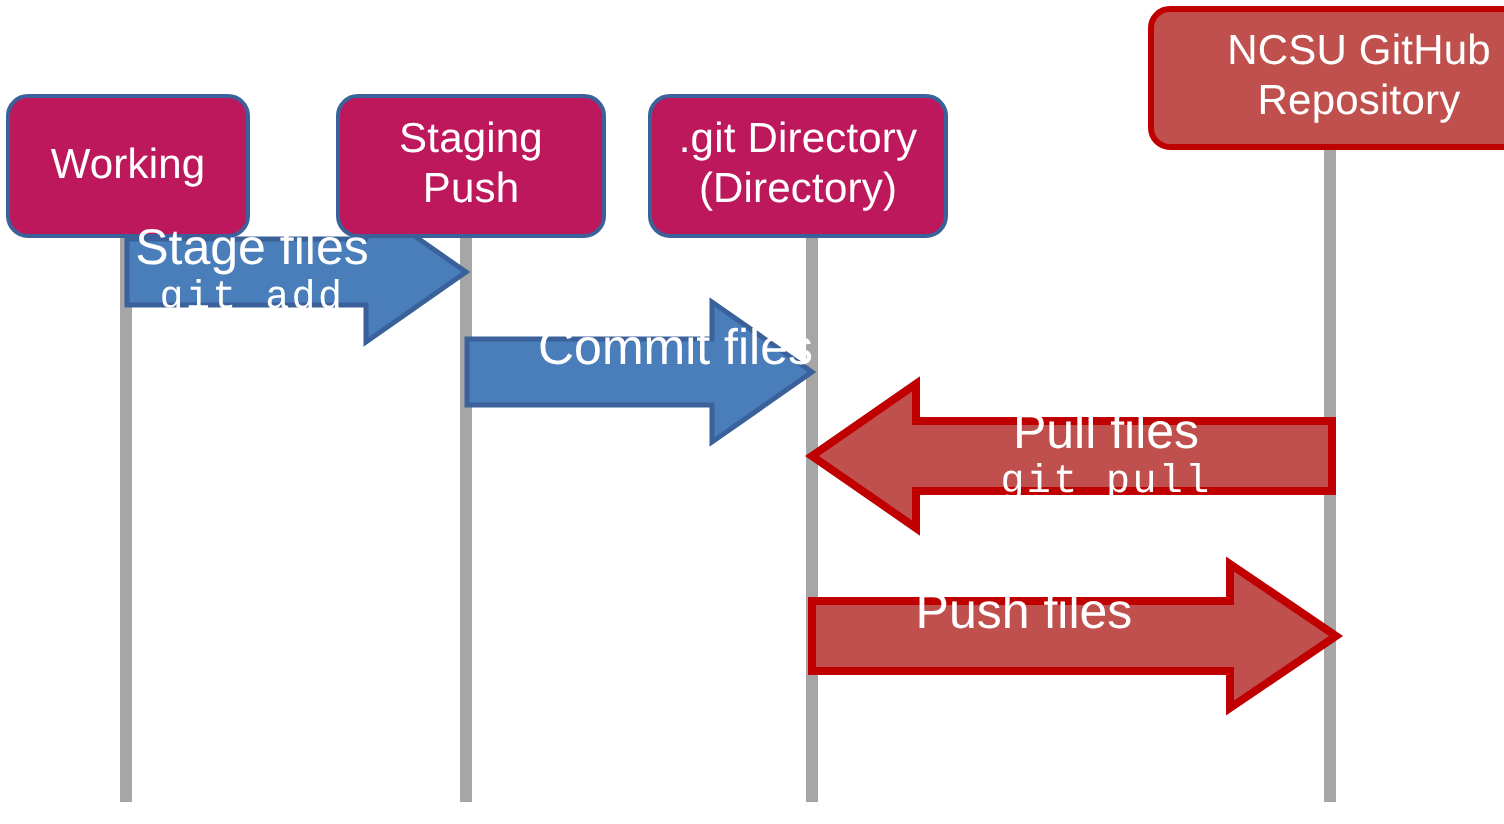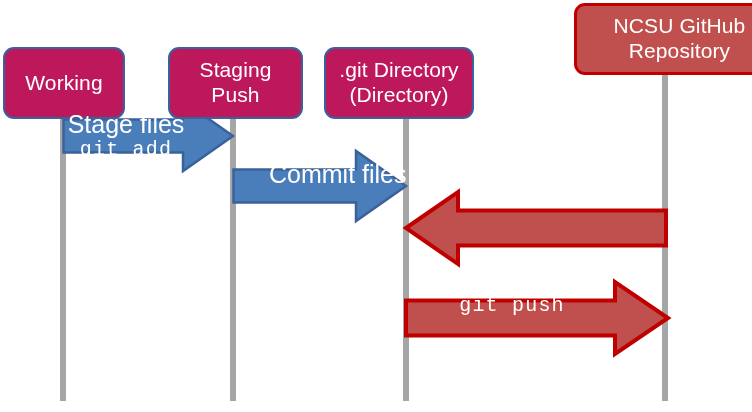--- a/index.html
+++ b/index.html
@@ -131,24 +131,26 @@
   <div class="arrow-text" style="left:232px;top:161px;width:133px;margin-left:37px;">
     <span class="line1">Commit files</span>
   </div>
 
   <div class="arrow" style="left:403px;top:189px;">
     <svg width="266" height="78" viewBox="0 0 266 78">
       <polygon points="3,39 55,3 55,21.5 263,21.5 263,56.5 55,56.5 55,75" fill="#C0504D" stroke="#C00000" stroke-width="4" stroke-linejoin="miter"></polygon>
     </svg>
   </div>
   <div class="arrow-text" style="left:440px;top:203px;width:226px;">
+    <span class="line1">Pull files</span>
+    <span class="line2">git pull</span>
   </div>
 
   <div class="arrow" style="left:403px;top:279px;">
     <svg width="270" height="78" viewBox="0 0 270 78">
       <polygon points="3,21.5 212,21.5 212,3 265,39 212,75 212,56.5 3,56.5" fill="#C0504D" stroke="#C00000" stroke-width="4" stroke-linejoin="miter"></polygon>
     </svg>
   </div>
   <div class="arrow-text" style="left:403px;top:293px;width:218px;">
-    <span class="line2">git push</span>
+    <span class="line1">Push files</span>
   </div>
 
 </div>
 
 </body></html>

